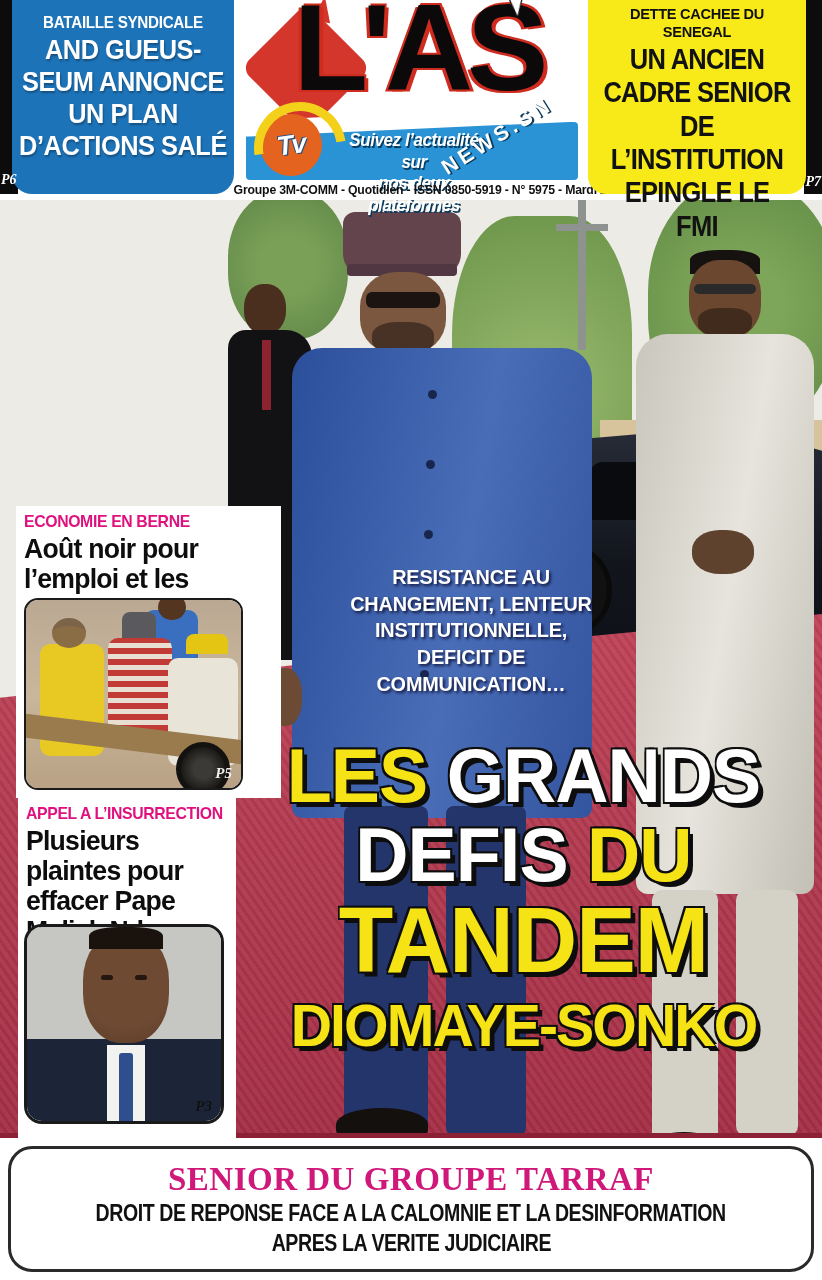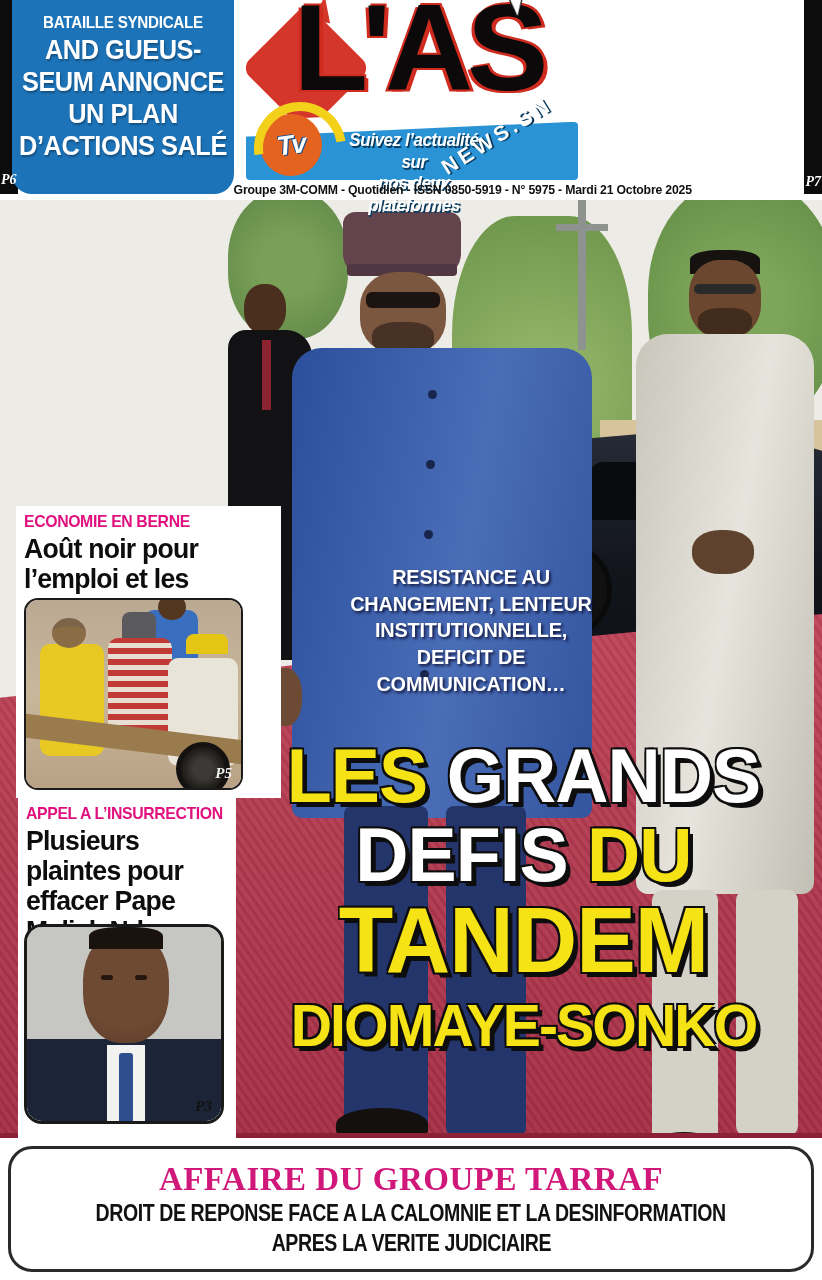--- a/index.html
+++ b/index.html
@@ -240,20 +240,29 @@
       <div class="tagline">
         <div>Suivez l’actualité sur</div>
         <div>nos deux plateformes</div>
       </div>
       <div class="news-sn">NEWS.SN</div>
     </div>
     <div class="arrow-down-icon"></div>
     <div class="info-strip">Groupe 3M-COMM - Quotidien - ISSN 0850-5919 - N° 5975 - Mardi 21 Octobre 2025</div>
   </div>
 
+  <div class="abs box-yellow">
+    <div class="kicker-top-right">DETTE CACHEE DU SENEGAL</div>
+    <div class="yellow-headline">
+      <div>UN ANCIEN</div>
+      <div>CADRE SENIOR</div>
+      <div>DE L’INSTITUTION</div>
+      <div>EPINGLE LE FMI</div>
+    </div>
+  </div>
 
   <div class="abs band-black band-right"></div>
   <div class="abs corner-tag" style="right:1px; top:174px;">P7</div>
 
   <div class="abs photo-main">
 
     <div class="foliage" style="left:228px; top:-10px; width:120px; height:150px; background:radial-gradient(circle,#7aa057 30%,#5c8446 100%);"></div>
     <div class="foliage" style="left:452px; top:16px; width:180px; height:340px; background:radial-gradient(circle,#8fb266 20%,#6b9449 100%); border-radius:35%;"></div>
     <div class="foliage" style="left:648px; top:-20px; width:190px; height:250px; background:radial-gradient(circle,#7ea65a 25%,#5f8a43 100%);"></div>
     <div class="pole" style="left:578px; top:0; width:8px; height:150px;"></div>
@@ -338,18 +347,18 @@
       <div class="ill" style="left:92px; top:126px; width:14px; height:72px; background:#2e4e8e; border-radius:3px;"></div>
       <div class="ill" style="left:56px; top:4px; width:86px; height:112px; background:radial-gradient(circle at 50% 42%,#6e4a33 62%,#5d3c28 100%); border-radius:44%;"></div>
       <div class="ill" style="left:62px; top:0px; width:74px; height:22px; background:#1a120d; border-radius:40% 40% 0 0;"></div>
       <div class="ill" style="left:74px; top:48px; width:12px; height:5px; background:#241710; border-radius:3px;"></div>
       <div class="ill" style="left:108px; top:48px; width:12px; height:5px; background:#241710; border-radius:3px;"></div>
       <div class="page-tag">P3</div>
     </div>
   </div>
 
   <div class="abs communique-box">
-    <div class="comm-2">AFFAIRE DU GROUPE TARRAF</div>
+    <div class="comm-2">SENIOR DU GROUPE TARRAF</div>
     <div class="comm-3">DROIT DE REPONSE FACE A LA CALOMNIE ET LA DESINFORMATION</div>
     <div class="comm-4">APRES LA VERITE JUDICIAIRE</div>
   </div>
 
 </div>
 
 </body></html>

